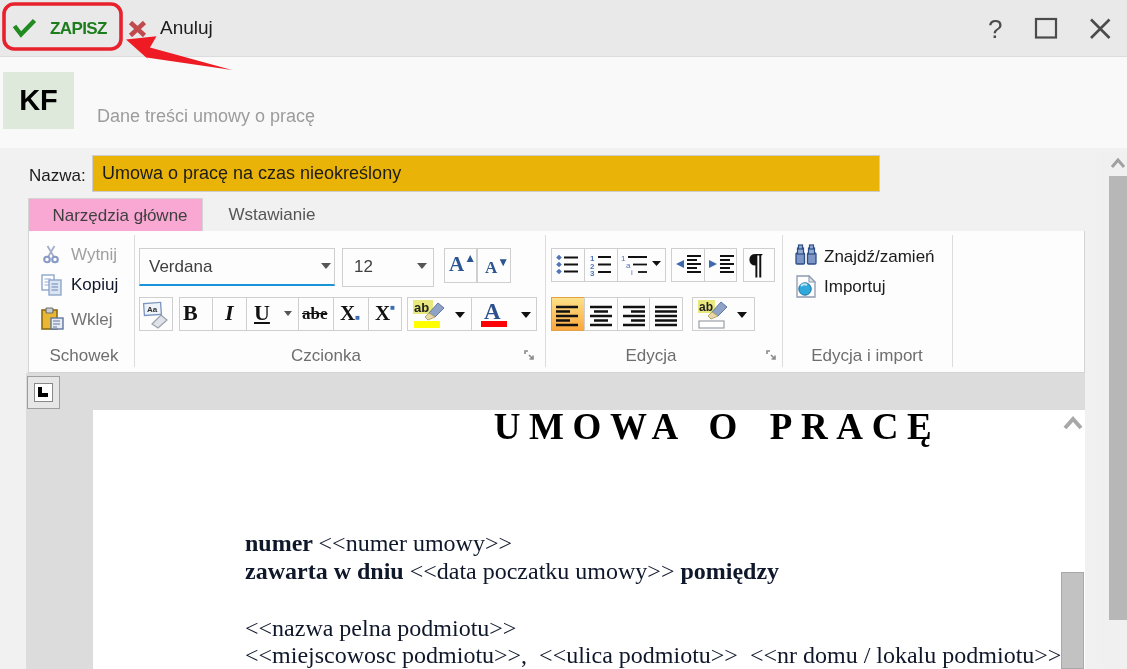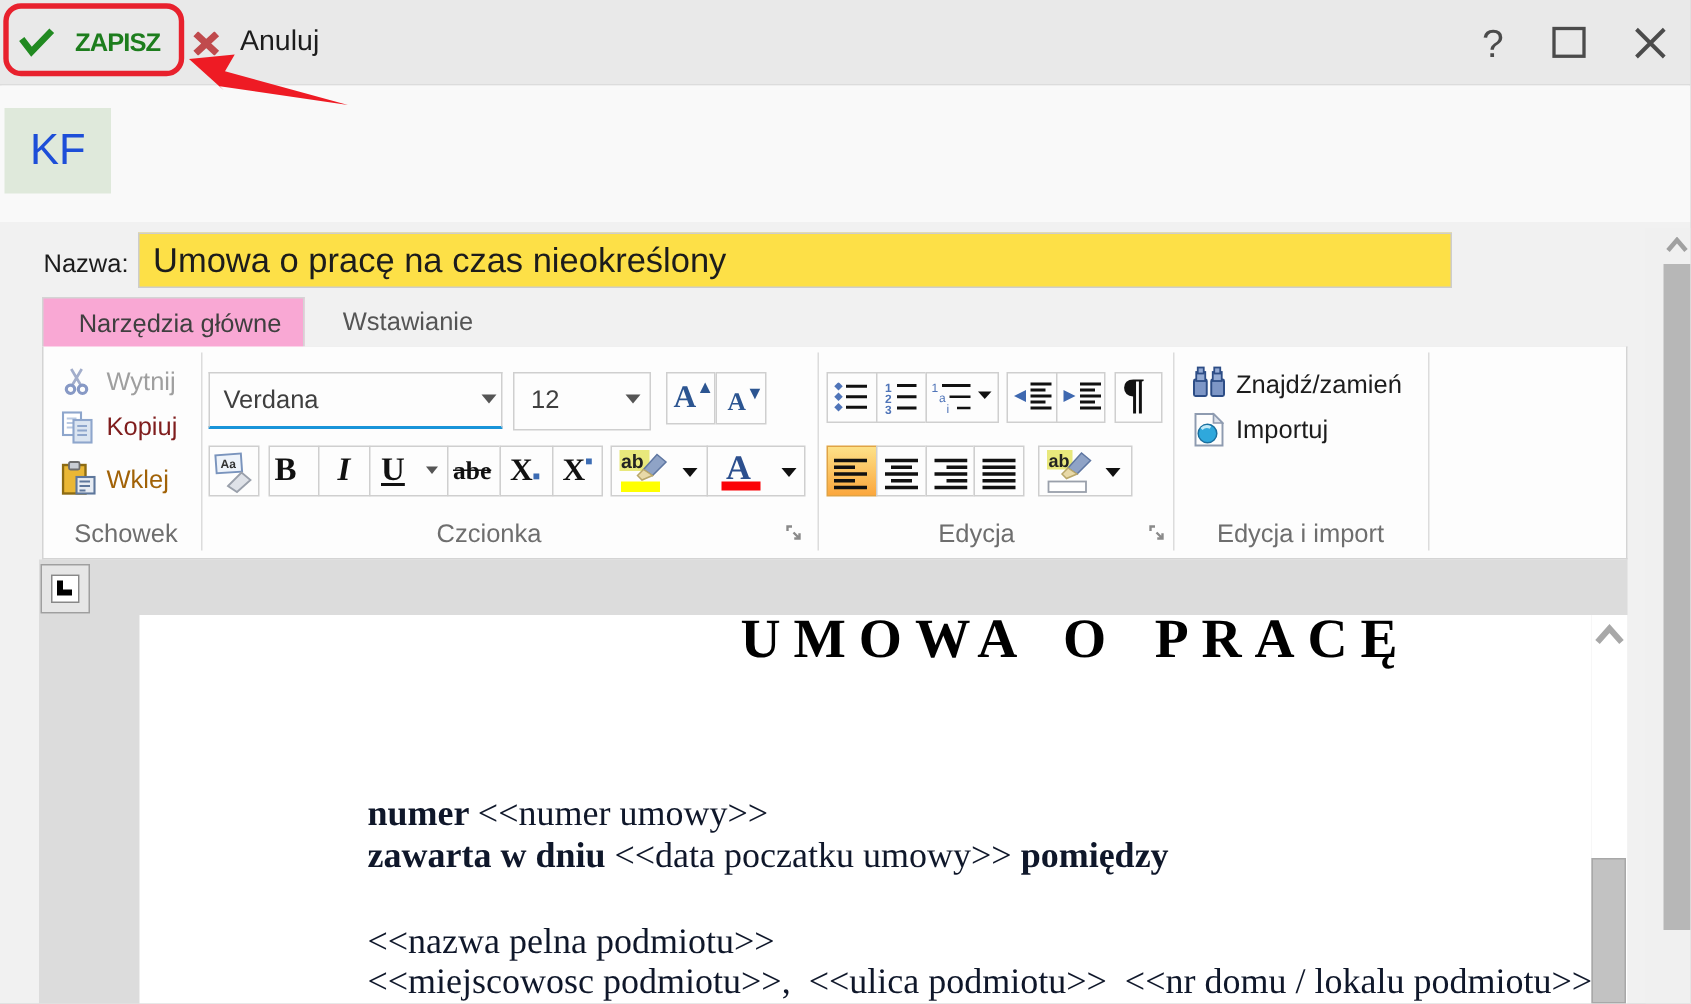--- a/index.html
+++ b/index.html
@@ -8,28 +8,28 @@
 .abs { position:absolute; }
 
 
 #topbar { left:0; top:0; width:1127px; height:57px; background:#e9e9e9; border-bottom:1px solid #dcdcdc; }
 #zapisz-txt { left:50px; top:19px; font-size:17px; font-weight:bold; color:#1d7d1d; letter-spacing:-0.6px; }
 #anuluj-txt { left:160px; top:17px; font-size:19px; color:#1c1c1c; }
 #qmark { left:988px; top:14px; font-size:26px; color:#4b4b4b; }
 
 
 #header { left:0; top:57px; width:1127px; height:91px; background:#f9f9f9; }
-#kf { left:3px; top:15px; width:71px; height:57px; background:#dfe9db; color:#1d4ed8; font-size:29px; font-weight:normal; text-align:center; line-height:57px; letter-spacing:0px; }
+#kf { left:3px; top:15px; width:71px; height:57px; background:#dfe9db; color:#000000; font-size:29px; font-weight:bold; text-align:center; line-height:57px; letter-spacing:0px; }
 #title { left:97px; top:12px; font-size:29px; color:#1b1b1b; }
 #subtitle { left:97px; top:49px; font-size:18px; color:#9c9c9c; }
 
 
 #form { left:0; top:148px; width:1127px; height:521px; background:#f1f1f1; }
 #nazwa-lbl { left:29px; top:166px; font-size:17px; color:#1c1c1c; }
-#nazwa-input { left:92px; top:155px; width:876px; height:37px; background:#fde047; border:1px solid #cdcdcd; font-size:23px; color:#1c1c1c; line-height:35px; padding-left:9px; }
+#nazwa-input { left:92px; top:155px; width:788px; height:37px; background:#eab308; border:1px solid #cdcdcd; font-size:18px; color:#1c1c1c; line-height:35px; padding-left:9px; }
 
 
 #tab1 { left:28px; top:198px; width:175px; height:34px; background:#f9a8d4; border:1px solid #d4d4d4; border-bottom:none; text-align:center; text-indent:9px; line-height:34px; font-size:17px; color:#3f3f3f; }
 #tab2 { left:212px; top:198px; width:120px; height:34px; text-align:center; line-height:34px; font-size:17px; color:#555; }
 
 
 #ribbon { left:28px; top:231px; width:1057px; height:142px; background:#fdfdfd; border:1px solid #d4d4d4; border-top:none; }
 .gsep { position:absolute; top:4px; height:132px; width:1px; background:#dcdcdc; }
 .glabel { position:absolute; top:115px; font-size:17px; color:#6e6e6e; text-align:center; }
 .launcher { position:absolute; top:119px; width:11px; height:11px; }
@@ -76,20 +76,21 @@
 <div class="abs" id="qmark">?</div>
 <svg class="abs" style="left:1034px; top:17px;" width="24" height="22" viewBox="0 0 24 22">
   <rect x="2" y="2" width="20" height="18.5" fill="none" stroke="#4b4b4b" stroke-width="2.2"></rect>
 </svg>
 <svg class="abs" style="left:1089px; top:17px;" width="23" height="23" viewBox="0 0 23 23">
   <path d="M2 2.5 L20.5 21 M20.5 2.5 L2 21" stroke="#4b4b4b" stroke-width="2.6" fill="none"></path>
 </svg>
 
 <div class="abs" id="header">
   <div class="abs" id="kf">KF</div>
+  <div class="abs" id="subtitle">Dane treści umowy o pracę</div>
 </div>
 
 <div class="abs" id="form"></div>
 <div class="abs" id="nazwa-lbl">Nazwa:</div>
 <div class="abs" id="nazwa-input">Umowa o pracę na czas nieokreślony</div>
 
 <div class="abs" id="tab2">Wstawianie</div>
 <div class="abs" style="left:203px; top:231px; width:882px; height:1px; background:#d4d4d4;"></div>
 <div class="abs" id="tab1">Narzędzia główne</div>
 
@@ -115,28 +116,28 @@
     <circle cx="5" cy="14.5" r="2.8" fill="none" stroke="#8799c5" stroke-width="2.1"></circle>
     <circle cx="13" cy="14.5" r="2.8" fill="none" stroke="#8799c5" stroke-width="2.1"></circle>
   </svg>
   <div class="clip-txt" style="left:42px; top:14px; color:#9f9f9f;">Wytnij</div>
   <svg class="abs" style="left:12px; top:43px;" width="22" height="22" viewBox="0 0 22 22">
     <rect x="1" y="1" width="12" height="15" fill="#fff" stroke="#8ea6cc" stroke-width="1.4"></rect>
     <path d="M3.5 5 H10 M3.5 8 H10 M3.5 11 H10" stroke="#b9c9e2" stroke-width="1.4"></path>
     <rect x="8" y="6" width="12" height="15" fill="#dbe5f1" stroke="#8ea6cc" stroke-width="1.4"></rect>
     <path d="M10.5 10 H17 M10.5 13 H17 M10.5 16 H17" stroke="#8ea6cc" stroke-width="1.4"></path>
   </svg>
-  <div class="clip-txt" style="left:42px; top:44px; color:#7f1d1d;">Kopiuj</div>
+  <div class="clip-txt" style="left:42px; top:44px; color:#0f172a;">Kopiuj</div>
   <svg class="abs" style="left:12px; top:76px;" width="24" height="24" viewBox="0 0 24 24">
     <rect x="1" y="3" width="15" height="19" fill="#eab735" stroke="#8d6b13" stroke-width="1.6"></rect>
     <rect x="5" y="1" width="7" height="5" rx="1" fill="#c9cdd4" stroke="#6d6d6d" stroke-width="1.2"></rect>
     <rect x="10" y="11" width="12" height="11" fill="#e7ecf3" stroke="#5e779c" stroke-width="1.4"></rect>
     <path d="M12 14 H19 M12 17 H19 M12 20 H16" stroke="#5e779c" stroke-width="1.2"></path>
   </svg>
-  <div class="clip-txt" style="left:42px; top:79px; color:#a16207;">Wklej</div>
+  <div class="clip-txt" style="left:42px; top:79px; color:#737373;">Wklej</div>
 
   <div class="abs" id="fontcombo"></div>
   <div class="combo-txt" style="left:120px; top:26px;">Verdana</div>
   <div class="dda" style="left:292px; top:32px;"></div>
   <div class="abs" id="sizecombo"></div>
   <div class="combo-txt" style="left:325px; top:26px;">12</div>
   <div class="dda" style="left:388px; top:32px;"></div>
   <div class="btn" style="left:415px; top:17px; width:33px; height:35px;"></div>
   <div class="btn" style="left:448px; top:17px; width:34px; height:35px;"></div>
   <div class="abs" style="left:420px; top:20px; font-family:'Liberation Serif',serif; font-weight:bold; font-size:21px; color:#2c5591;">A<span style="font-size:12px; vertical-align:9px;">▲</span></div>

